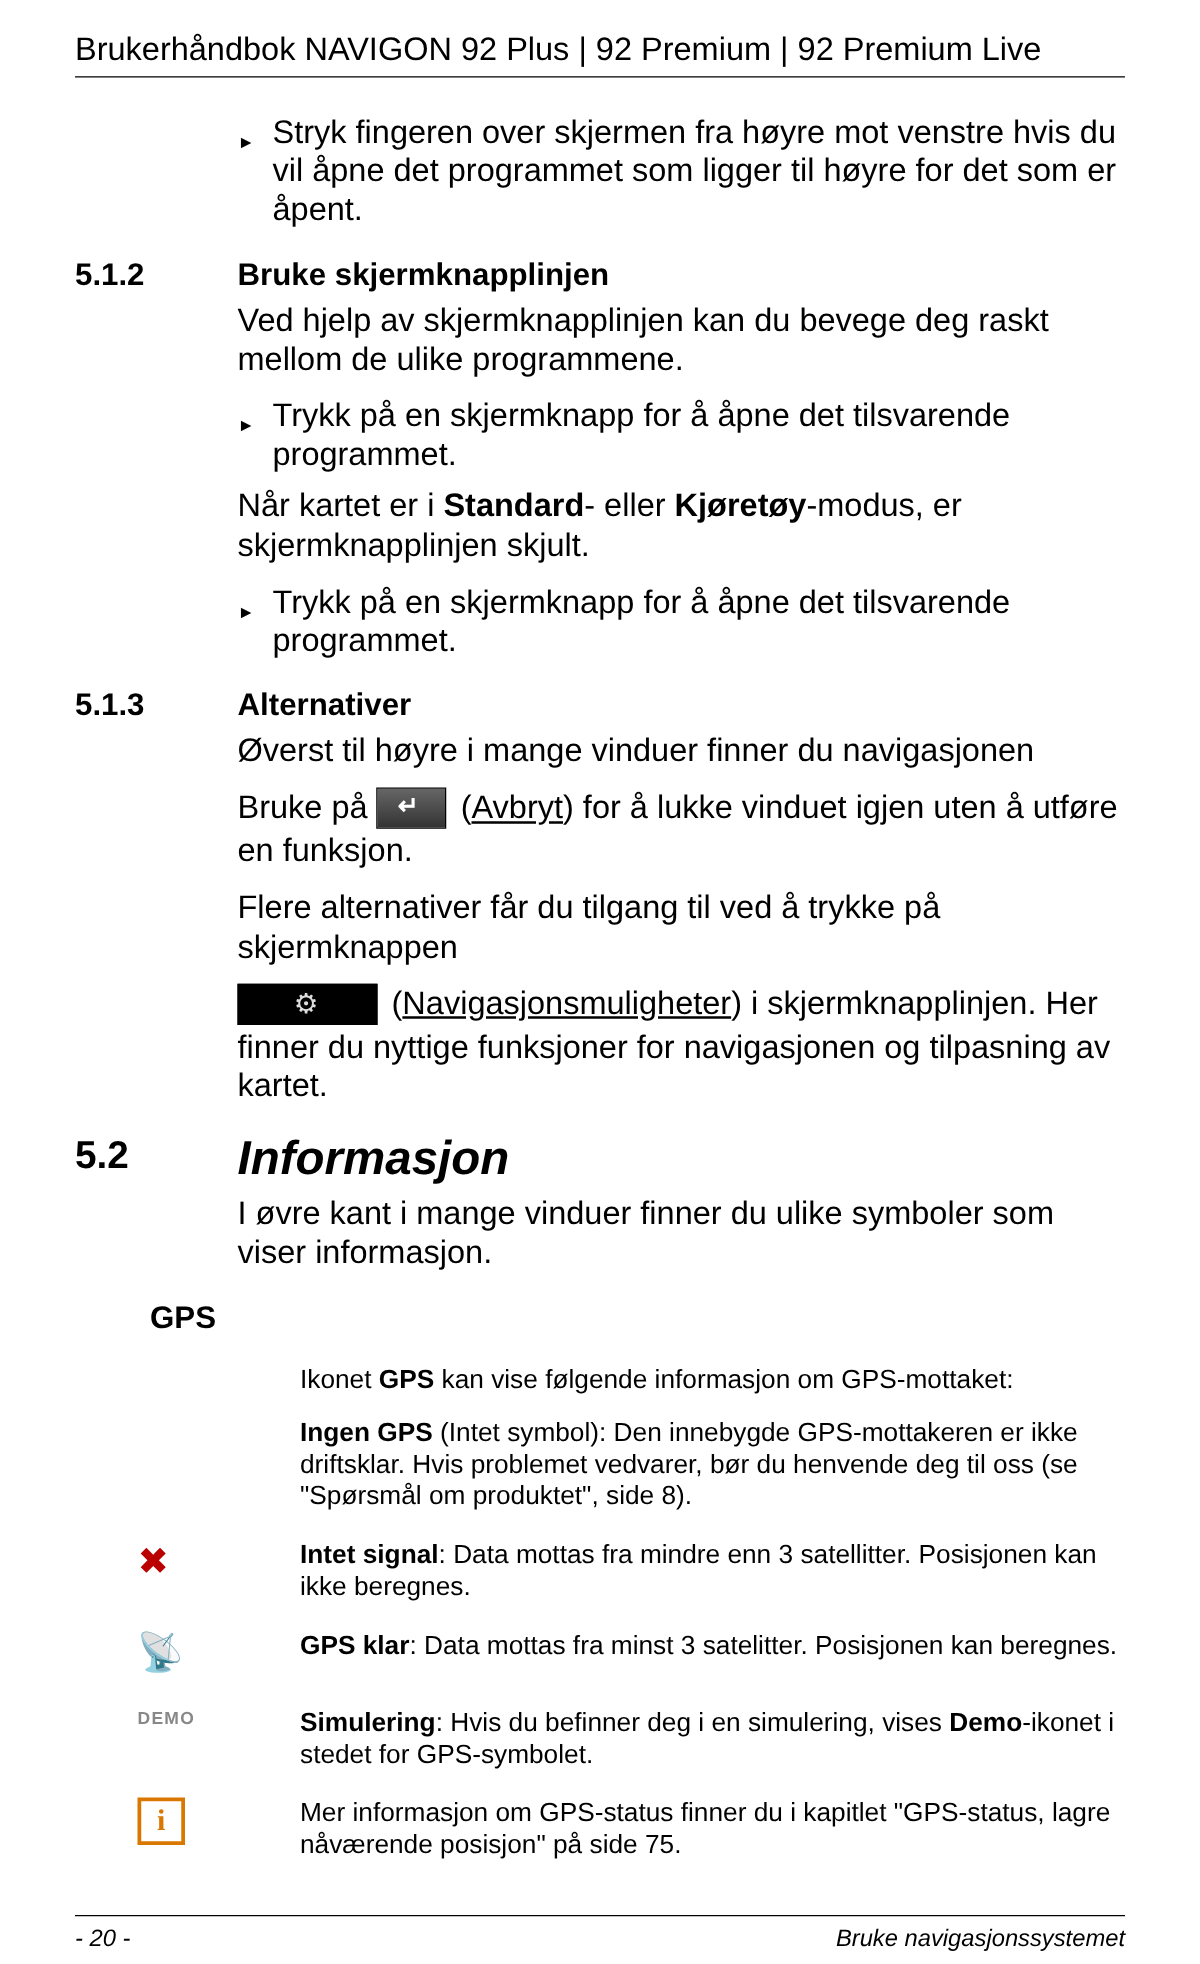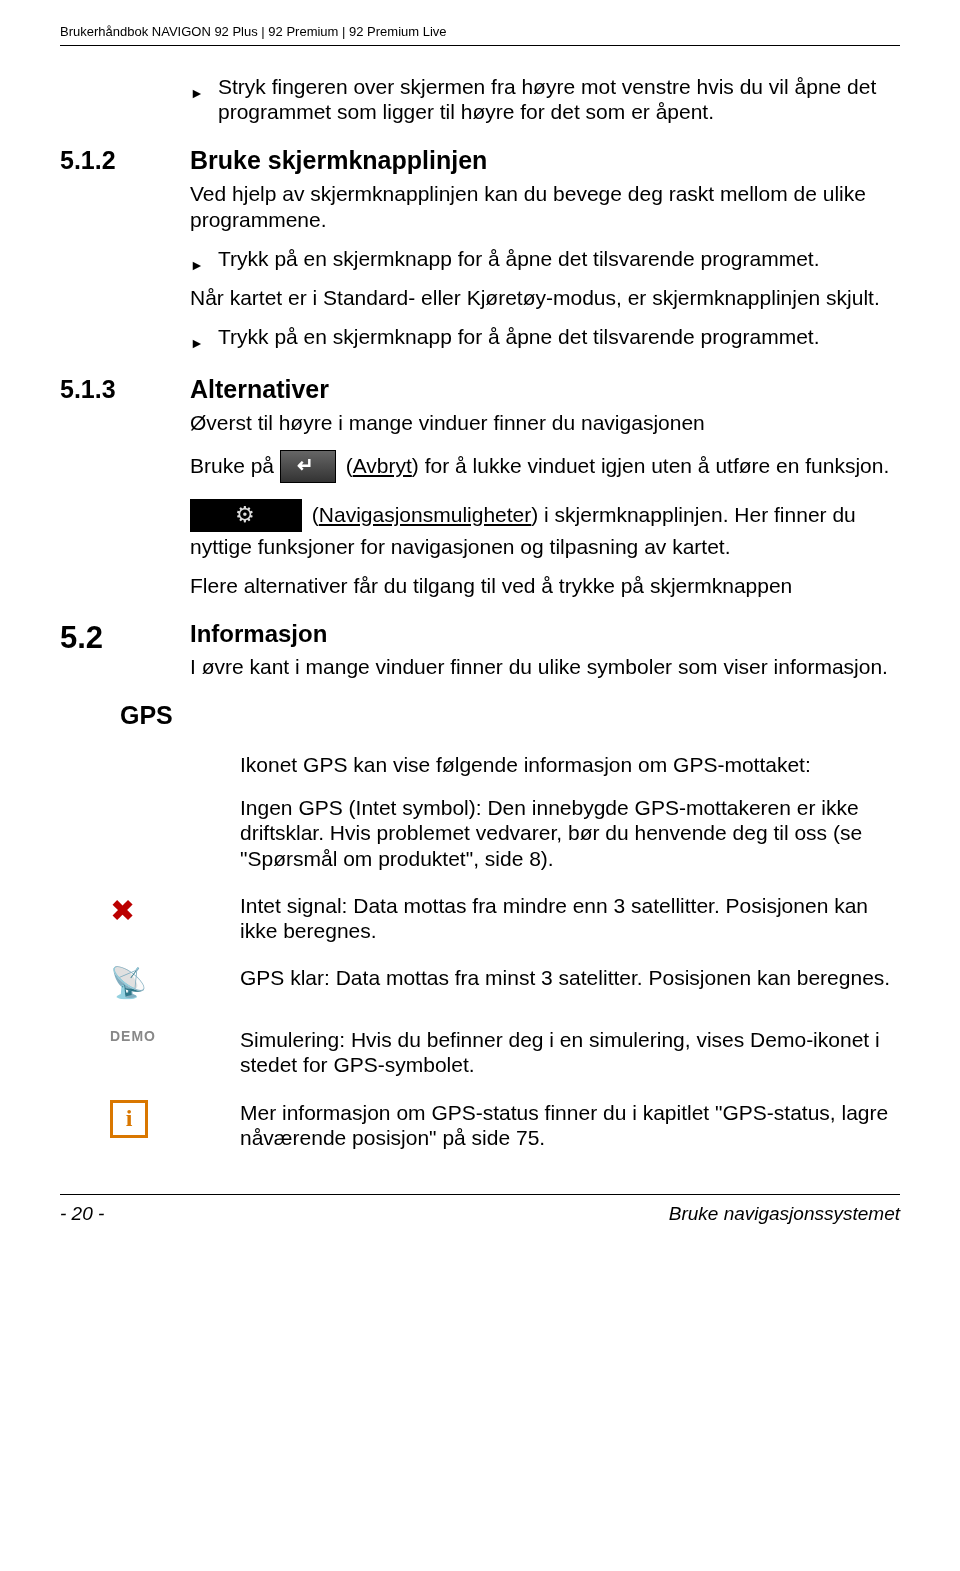--- a/index.html
+++ b/index.html
@@ -7,21 +7,21 @@
     padding: 0;
     font-family: Arial, Helvetica, sans-serif;
     background: #fff;
     color: #000;
     width: 960px;
   }
   .page {
     padding: 24px 60px 24px 60px;
   }
   .header {
-    font-size: 13px;
+    font-size: 26px;
     padding-bottom: 6px;
     border-bottom: 1px solid #000;
     margin-bottom: 28px;
   }
   .section {
     margin-bottom: 22px;
     position: relative;
   }
   .section-num {
     position: absolute;
@@ -32,28 +32,29 @@
   }
   .section-num.major {
     font-size: 31px;
   }
   .section-title {
     margin-left: 130px;
     font-size: 25px;
     font-weight: bold;
   }
   .section-title.major {
-    font-size: 24px;
+    font-size: 38px;
+    font-style: italic;
   }
   .section-title.sub {
     font-size: 25px;
   }
   .content {
     margin-left: 130px;
-    font-size: 21px;
+    font-size: 26px;
     line-height: 1.2;
   }
   .content p {
     margin: 6px 0 14px 0;
   }
   .bullet {
     display: flex;
     align-items: flex-start;
     margin: 4px 0 10px 0;
   }
@@ -62,21 +63,21 @@
     width: 28px;
     margin-top: 4px;
   }
   .bullet .tri::before {
     content: "►";
     font-size: 14px;
   }
   .bullet .txt {
     flex: 1;
   }
-  b { font-weight: normal; }
+  b { font-weight: bold; }
   .underline { text-decoration: underline; }
   .icon-box {
     display: inline-block;
     vertical-align: middle;
     margin: 0 4px 2px 0;
   }
   .icon-flere {
     width: 74px;
     height: 31px;
     background: linear-gradient(#555,#222);
@@ -224,25 +225,25 @@
 
   <div class="section">
     <div class="section-num">5.1.3</div>
     <div class="section-title sub">Alternativer</div>
     <div class="content">
       <p>Øverst til høyre i mange vinduer finner du navigasjonen</p>
       <p>
         <span>Bruke på </span><span class="icon-box icon-avbryt"></span>
         (<span class="underline">Avbryt</span><span>) for å lukke vinduet igjen uten å utføre en funksjon.</span>
       </p>
+      <p>Flere alternativer får du tilgang til ved å trykke på skjermknappen</p>
       <p>
         <span class="icon-box icon-nav"></span>
         (<span class="underline">Navigasjonsmuligheter</span><span>) i skjermknapplinjen. Her finner du nyttige funksjoner for navigasjonen og tilpasning av kartet.</span>
       </p>
-      <p>Flere alternativer får du tilgang til ved å trykke på skjermknappen</p>
     </div>
   </div>
 
   <div class="section">
     <div class="section-num major">5.2</div>
     <div class="section-title major">Informasjon</div>
     <div class="content">
       <p>I øvre kant i mange vinduer finner du ulike symboler som viser informasjon.</p>
     </div>
   </div>

